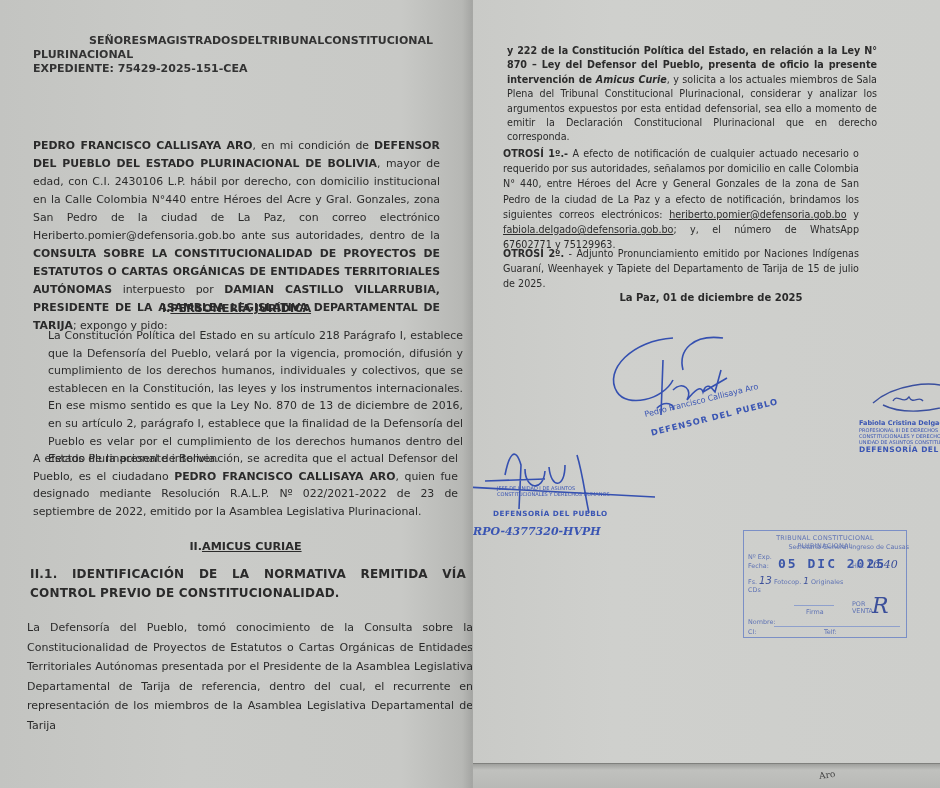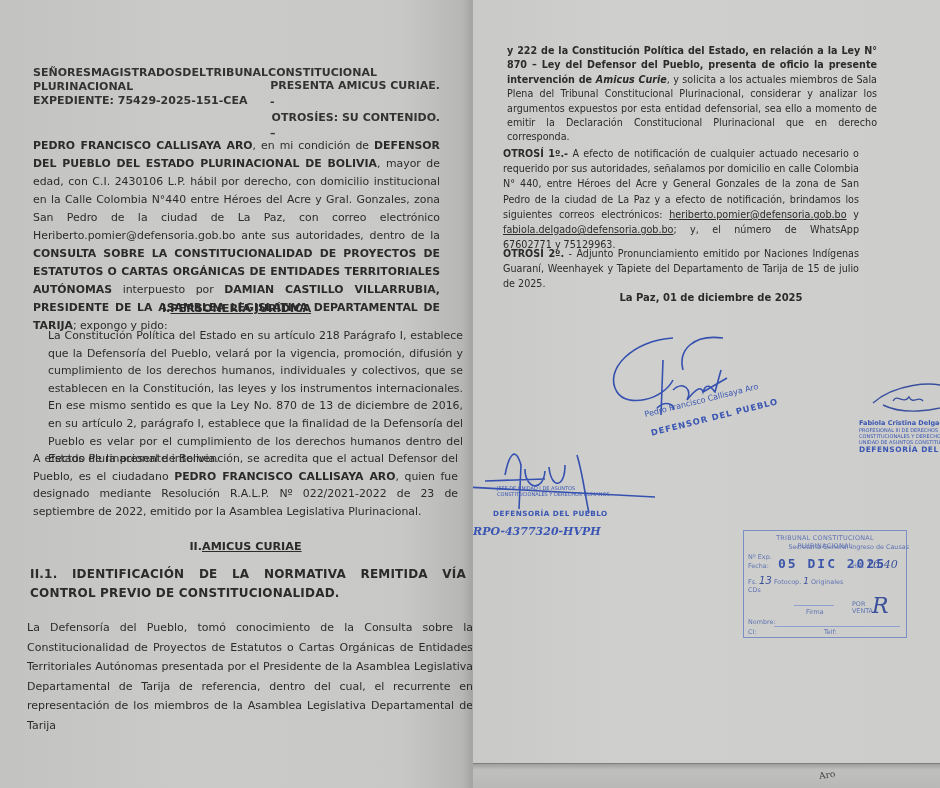--- a/index.html
+++ b/index.html
@@ -11,21 +11,21 @@
   .page-right { left: 472px; width: 468px; background: linear-gradient(90deg, #c9cac7 0%, #cfd0cd 30%, #cdcecb 100%); border-left: 1px solid #a6a7a4; }
   .gutter-shadow { position: absolute; left: 462px; top: 0; width: 12px; height: 788px; background: linear-gradient(90deg, rgba(0,0,0,0) 0%, rgba(0,0,0,0.10) 100%); }
 
   .txt { position: absolute; font-size: 11.3px; line-height: 18.6px; text-align: justify; text-align-last: left; }
   .b { font-weight: bold; }
   .u { text-decoration: underline; }
   .center { text-align: center; text-align-last: center; }
 
   
   .addr { left: 33px; top: 34px; width: 400px; font-size: 11px; line-height: 14px; font-weight: bold; color: #333; }
-  .addr .row1 { display: flex; justify-content: flex-start; margin-top: 32px; }
+  .addr .row1 { display: flex; justify-content: flex-end; }
   .presenta { left: 270px; top: 78px; width: 170px; font-size: 11px; line-height: 16px; font-weight: bold; text-align: right; color: #333; }
   .para1 { left: 33px; top: 137px; width: 407px; font-size: 10.9px; line-height: 18px; }
   .h-pers { left: 33px; top: 300px; width: 407px; font-size: 11.2px; font-weight: bold; }
   .para2 { left: 33px; top: 327px; width: 415px; font-size: 10.9px; line-height: 17.6px; margin-left: 15px; }
   .para3 { left: 33px; top: 450px; width: 425px; font-size: 10.9px; line-height: 17.6px; }
   .h-amicus { left: 33px; top: 538px; width: 425px; font-size: 11.2px; font-weight: bold; }
   .h-ident { left: 30px; top: 565px; width: 436px; font-size: 12px; line-height: 19px; font-weight: bold; letter-spacing: 0.2px; }
   .para4 { left: 27px; top: 618px; width: 446px; font-size: 11px; line-height: 19.5px; }
 
   
@@ -74,24 +74,20 @@
       <span>SEÑORES</span>
       <span>MAGISTRADOS</span>
       <span>DEL</span>
       <span>TRIBUNAL</span>
       <span>CONSTITUCIONAL</span>
     </div>
     <div>PLURINACIONAL</div>
     <div>EXPEDIENTE: 75429-2025-151-CEA</div>
   </div>
 
-  <div class="txt presenta">
-    <div>PRESENTA AMICUS CURIAE. -</div>
-    <div>OTROSÍES: SU CONTENIDO. –</div>
-  </div>
 
   <p class="txt para1"><span class="b">PEDRO FRANCISCO CALLISAYA ARO</span><span>, en mi condición de </span><span class="b">DEFENSOR DEL PUEBLO DEL ESTADO PLURINACIONAL DE BOLIVIA</span><span>, mayor de edad, con C.I. 2430106 L.P. hábil por derecho, con domicilio institucional en la Calle Colombia N°440 entre Héroes del Acre y Gral. Gonzales, zona San Pedro de la ciudad de La Paz, con correo electrónico Heriberto.pomier@defensoria.gob.bo ante sus autoridades, dentro de la </span><span class="b">CONSULTA SOBRE LA CONSTITUCIONALIDAD DE PROYECTOS DE ESTATUTOS O CARTAS ORGÁNICAS DE ENTIDADES TERRITORIALES AUTÓNOMAS</span><span> interpuesto por </span><span class="b">DAMIAN CASTILLO VILLARRUBIA, PRESIDENTE DE LA ASAMBLEA LEGISLATIVA DEPARTAMENTAL DE TARIJA</span><span>; expongo y pido:</span></p>
 
   <div class="txt h-pers center"><span>I.</span><span class="u">PERSONERÍA JURÍDICA</span></div>
 
   <p class="txt para2">La Constitución Política del Estado en su artículo 218 Parágrafo I, establece que la Defensoría del Pueblo, velará por la vigencia, promoción, difusión y cumplimiento de los derechos humanos, individuales y colectivos, que se establecen en la Constitución, las leyes y los instrumentos internacionales. En ese mismo sentido es que la Ley No. 870 de 13 de diciembre de 2016, en su artículo 2, parágrafo I, establece que la finalidad de la Defensoría del Pueblo es velar por el cumplimiento de los derechos humanos dentro del Estado Plurinacional de Bolivia.</p>
 
   <p class="txt para3"><span>A efectos de la presente intervención, se acredita que el actual Defensor del Pueblo, es el ciudadano </span><span class="b">PEDRO FRANCISCO CALLISAYA ARO</span><span>, quien fue designado mediante Resolución R.A.L.P. Nº 022/2021-2022 de 23 de septiembre de 2022, emitido por la Asamblea Legislativa Plurinacional.</span></p>
 
   <div class="txt h-amicus center"><span>II.</span><span class="u">AMICUS CURIAE</span></div>

